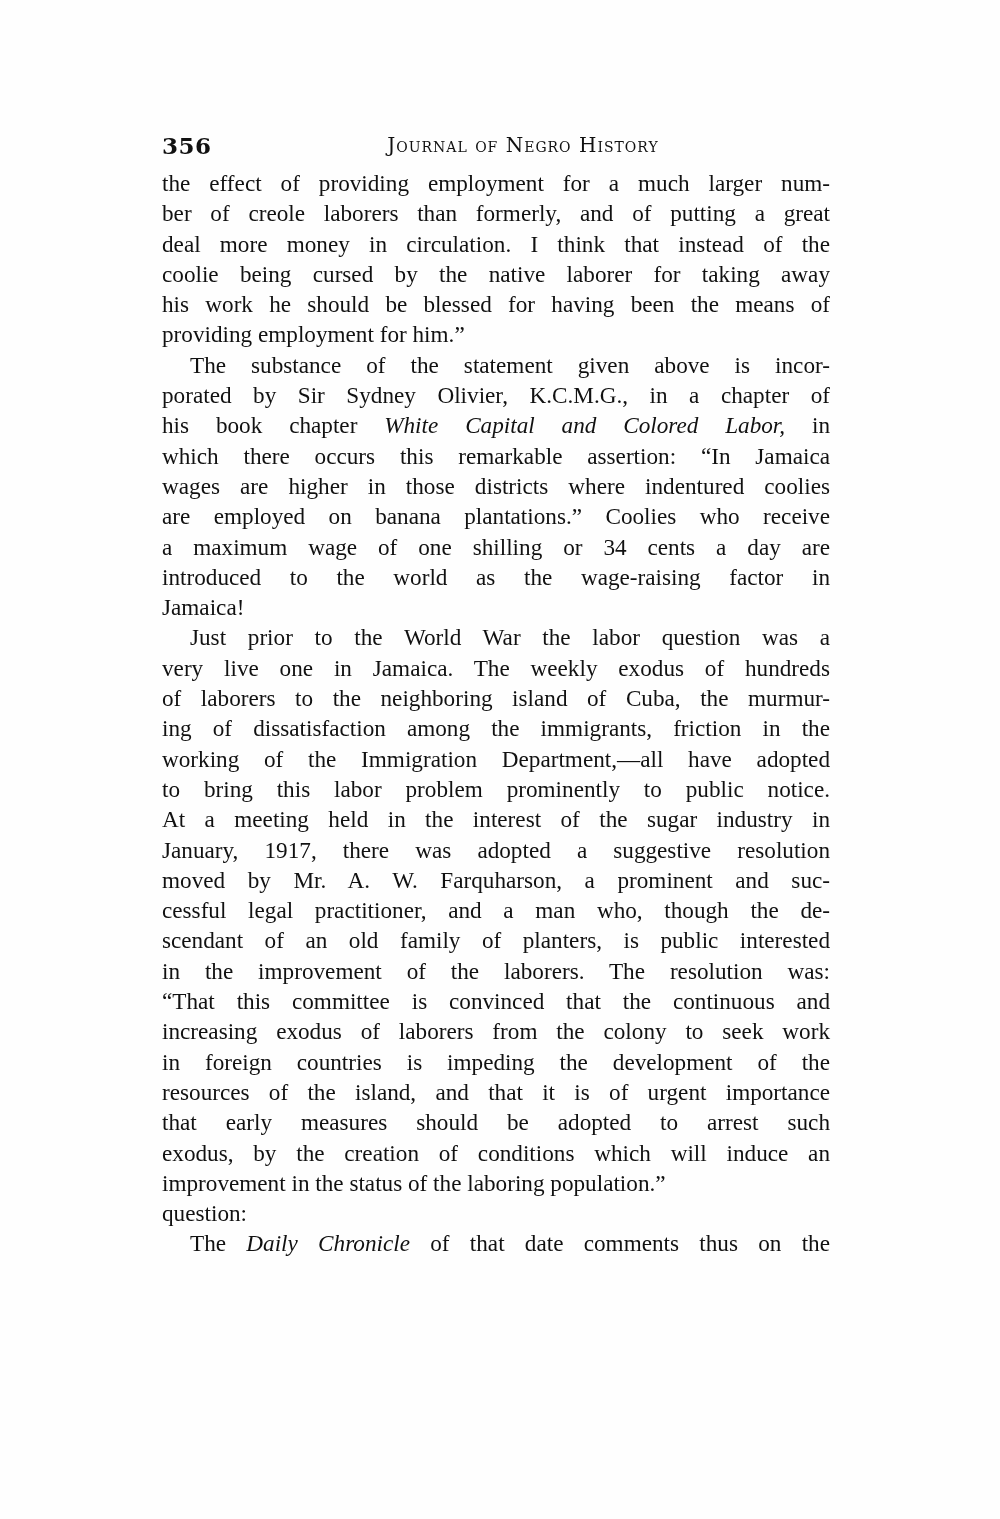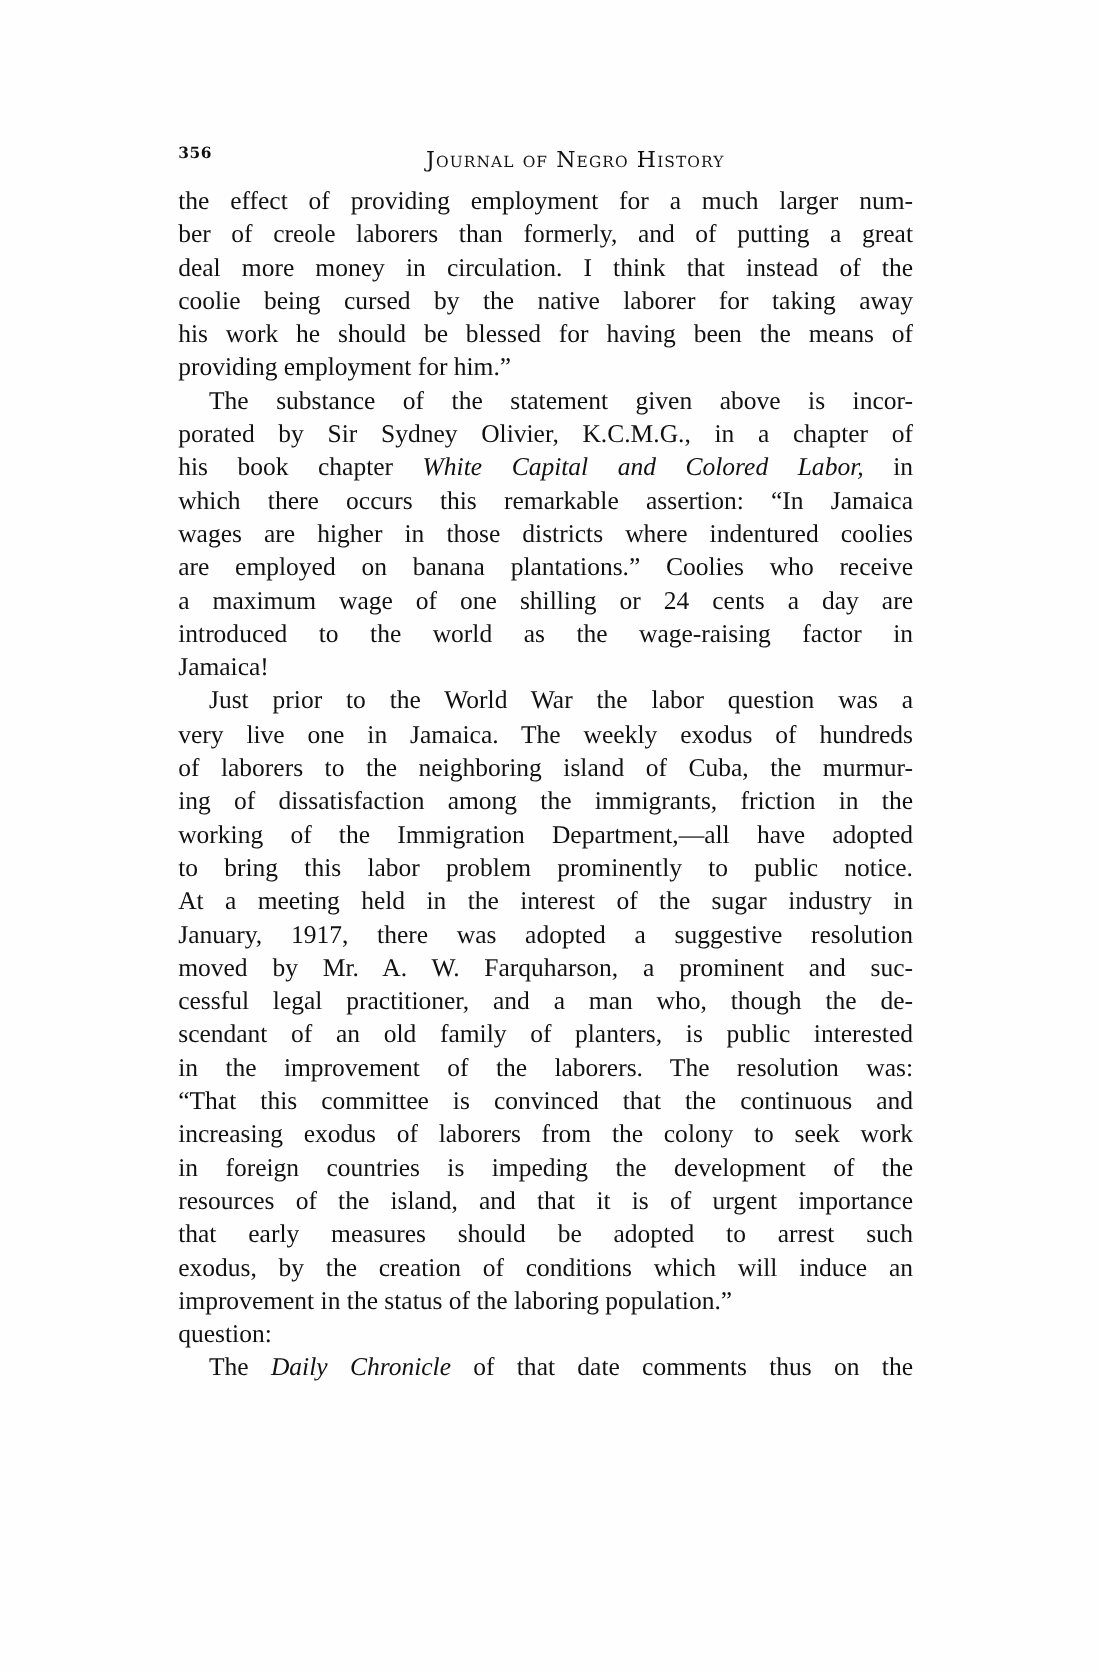--- a/index.html
+++ b/index.html
@@ -1,20 +1,20 @@
 <!DOCTYPE html>
 <html><head>
 <meta charset="utf-8">
 <style>
   html, body { margin: 0; padding: 0; background: #ffffff; }
   body { width: 1000px; height: 1519px; position: relative; overflow: hidden; }
   .page { position: absolute; left: 0; top: 0; width: 1000px; height: 1519px; background: #fefefe; }
   .header { position: absolute; top: 132px; left: 162px; width: 668px; height: 30px;
     font-family: "DejaVu Serif", serif; color: #111; }
-  .page-number { position: absolute; left: 0; top: 0; font-size: 14px; font-weight: bold; letter-spacing: 0.5px; }
+  .page-number { position: absolute; left: 0; top: 0; font-size: 23px; font-weight: bold; letter-spacing: 0.5px; }
   .running-head { position: absolute; left: 4px; right: 0; top: 1px; text-align: center; font-size: 20px;
     font-variant: small-caps; letter-spacing: 1px; padding-left: 50px; box-sizing: border-box; }
   .body-text { position: absolute; left: 162px; top: 168px; width: 668px;
     font-family: "Liberation Serif", serif; font-size: 23.2px; line-height: 30.3px; color: #111; }
   .line { display: block; text-align: justify; text-align-last: justify; white-space: nowrap; height: 30.3px; }
   .line.last { text-align-last: left; }
   .line.indent { padding-left: 28px; }
   .para { margin: 0; }
   i { font-style: italic; }
 </style>
@@ -35,21 +35,21 @@
         <span class="line"><span>his work he should be blessed for having been the means of</span></span>
         <span class="line last"><span>providing employment for him.”</span></span>
       </div>
       <div class="para">
         <span class="line indent"><span>The substance of the statement given above is incor-</span></span>
         <span class="line"><span>porated by Sir Sydney Olivier, K.C.M.G., in a chapter of</span></span>
         <span class="line"><span>his book chapter </span><i>White Capital and Colored Labor,</i><span> in</span></span>
         <span class="line"><span>which there occurs this remarkable assertion: “In Jamaica</span></span>
         <span class="line"><span>wages are higher in those districts where indentured coolies</span></span>
         <span class="line"><span>are employed on banana plantations.”  Coolies who receive</span></span>
-        <span class="line"><span>a maximum wage of one shilling or 24 cents a day are</span></span>
+        <span class="line"><span>a maximum wage of one shilling or 34 cents a day are</span></span>
         <span class="line"><span>introduced to the world as the wage-raising factor in</span></span>
         <span class="line last"><span>Jamaica!</span></span>
       </div>
       <div class="para">
         <span class="line indent"><span>Just prior to the World War the labor question was a</span></span>
         <span class="line"><span>very live one in Jamaica.  The weekly exodus of hundreds</span></span>
         <span class="line"><span>of laborers to the neighboring island of Cuba, the murmur-</span></span>
         <span class="line"><span>ing of dissatisfaction among the immigrants, friction in the</span></span>
         <span class="line"><span>working of the Immigration Department,—all have adopted</span></span>
         <span class="line"><span>to bring this labor problem prominently to public notice.</span></span>

